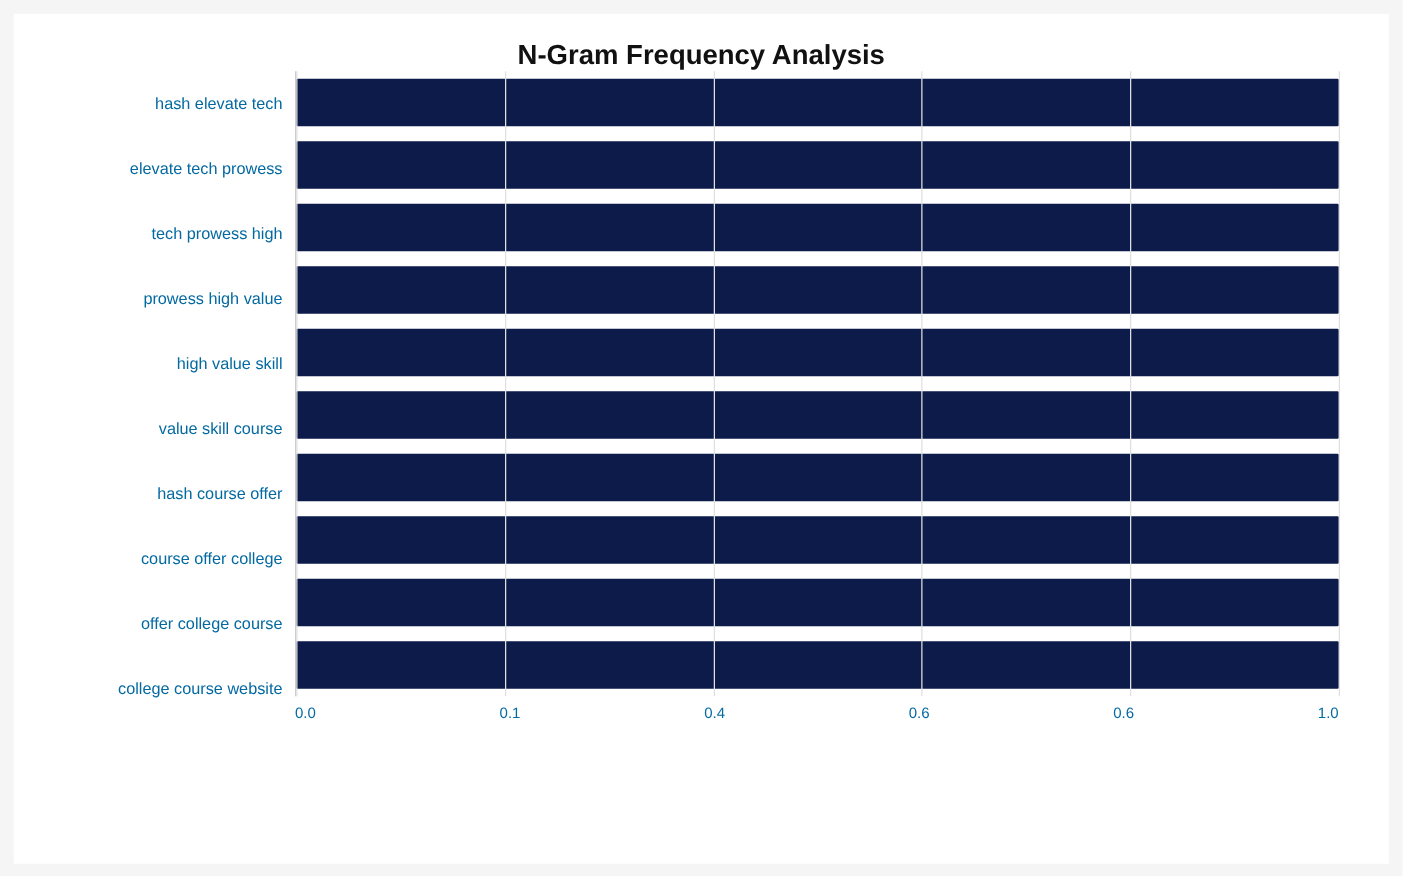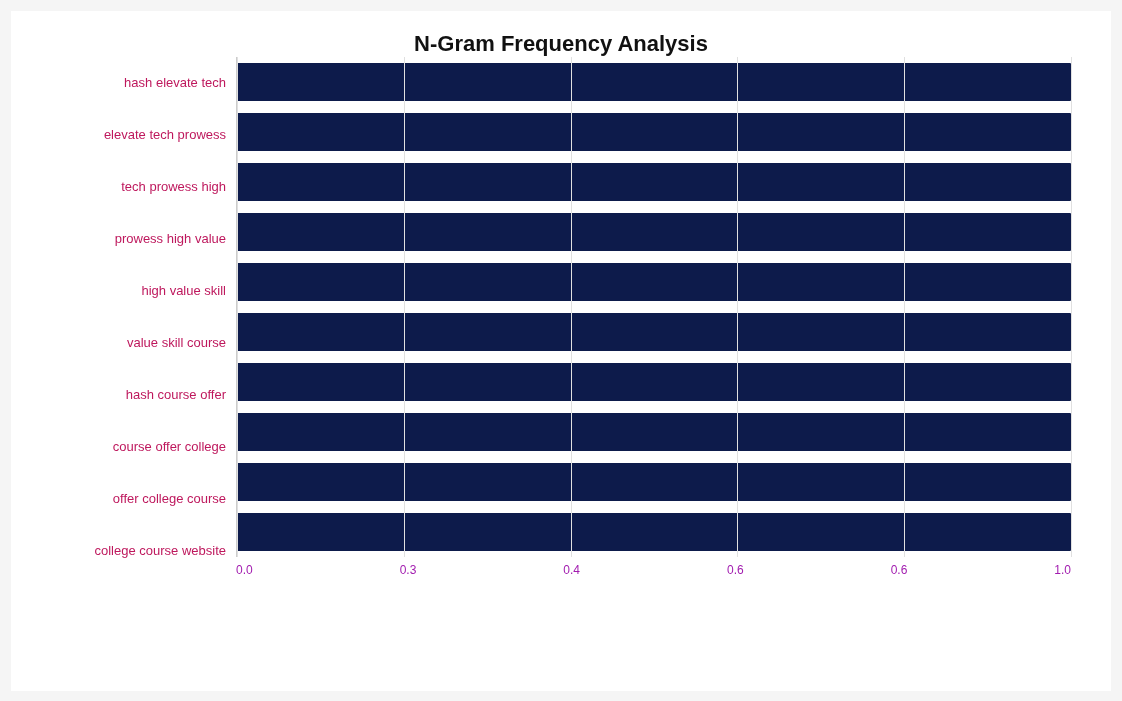--- a/index.html
+++ b/index.html
@@ -34,21 +34,21 @@
       display: flex;
       flex-direction: column;
       justify-content: space-around;
       align-items: flex-end;
       width: 185px;
       padding-right: 10px;
       flex-shrink: 0;
     }
     .y-label {
       font-size: 13px;
-      color: #be185d;
+      color: #0369a1;
       text-align: right;
       line-height: 1.2;
     }
     .bars-and-xaxis {
       flex: 1;
       display: flex;
       flex-direction: column;
     }
     .bars-section {
       flex: 1;
@@ -82,21 +82,21 @@
       border-radius: 1px;
     }
     .x-axis {
       display: flex;
       justify-content: space-between;
       padding-top: 6px;
       padding-left: 0;
     }
     .x-tick {
       font-size: 12px;
-      color: #a21caf;
+      color: #0369a1;
       text-align: center;
     }
     .x-axis-label {
       text-align: center;
       font-size: 14px;
       color: #333;
       margin-top: 4px;
     }
   </style>
 </head>
@@ -153,21 +153,21 @@
           </div>
           <div class="bar-row">
             <div class="bar" style="width: 100%; background: rgb(13, 27, 75);"></div>
           </div>
           <div class="bar-row">
             <div class="bar" style="width: 100%; background: rgb(13, 27, 75);"></div>
           </div>
         </div>
       <div class="x-axis" id="x-axis">
           <div class="x-tick">0.0</div>
-          <div class="x-tick">0.3</div>
+          <div class="x-tick">0.1</div>
           <div class="x-tick">0.4</div>
           <div class="x-tick">0.6</div>
           <div class="x-tick">0.6</div>
           <div class="x-tick">1.0</div>
         </div>
     </div>
   </div>
 </div>
 
 </body></html>

